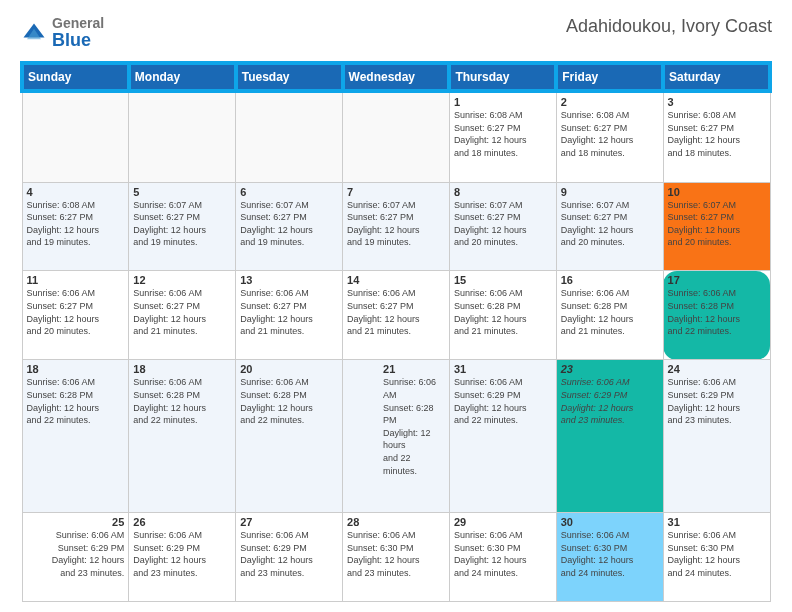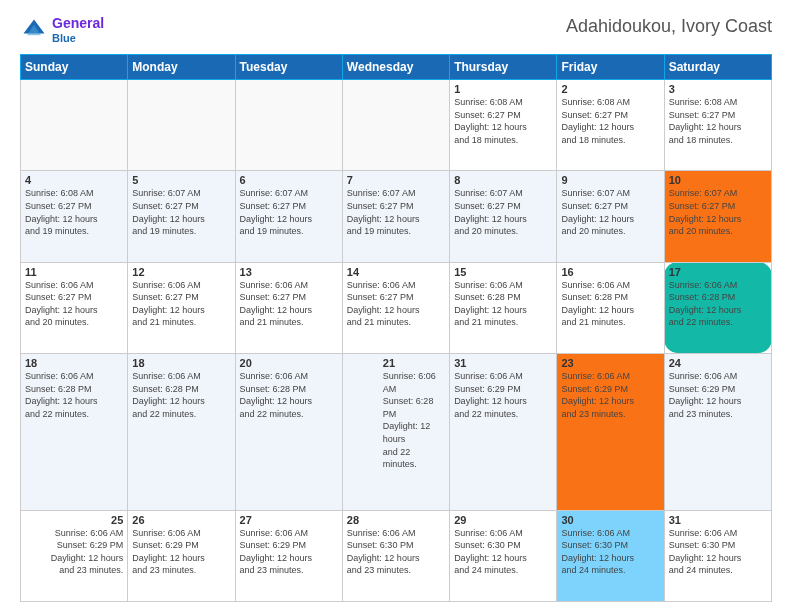--- a/index.html
+++ b/index.html
@@ -29,24 +29,24 @@
       gap: 4px;
     }
     .logo-text {
       display: flex;
       flex-direction: column;
       line-height: 1.1;
     }
     .logo-general {
       font-size: 14px;
       font-weight: bold;
-      color: #6d28d9;
+      color: #737373;
     }
     .logo-blue {
-      font-size: 11px;
+      font-size: 18px;
       font-weight: bold;
       color: #1a69b5;
     }
     .logo-icon {
       width: 28px;
       height: 28px;
     }
     .title-area {
       text-align: right;
     }
@@ -67,21 +67,21 @@
       width: 100%;
       table-layout: fixed;
     }
     .calendar th {
       background-color: #1a69b5;
       color: #fff;
       font-size: 12px;
       font-weight: bold;
       padding: 5px 4px;
       text-align: left;
-      border: 1px solid #0ea5e9;
+      border: 4px solid #0ea5e9;
     }
     .calendar td {
       border: 1px solid #ccc;
       vertical-align: top;
       padding: 3px 4px;
       font-size: 9.5px;
       color: #333;
       background: #fff;
     }
     .calendar td.empty {
@@ -291,21 +291,21 @@
             <div class="day-info">Daylight: 12 hours</div>
             <div class="day-info">and 22 minutes.</div>
           </td>
           <td style="background: rgb(240, 245, 251);">
             <span class="day-num">31</span>
             <div class="day-info">Sunrise: 6:06 AM</div>
             <div class="day-info">Sunset: 6:29 PM</div>
             <div class="day-info">Daylight: 12 hours</div>
             <div class="day-info">and 22 minutes.</div>
           </td>
-          <td style="background: #f97316;">
+          <td style="background: #14b8a6; font-style: italic;">
             <span class="day-num">23</span>
             <div class="day-info">Sunrise: 6:06 AM</div>
             <div class="day-info">Sunset: 6:29 PM</div>
             <div class="day-info">Daylight: 12 hours</div>
             <div class="day-info">and 23 minutes.</div>
           </td>
           <td style="background: rgb(240, 245, 251);">
             <span class="day-num">24</span>
             <div class="day-info">Sunrise: 6:06 AM</div>
             <div class="day-info">Sunset: 6:29 PM</div>

